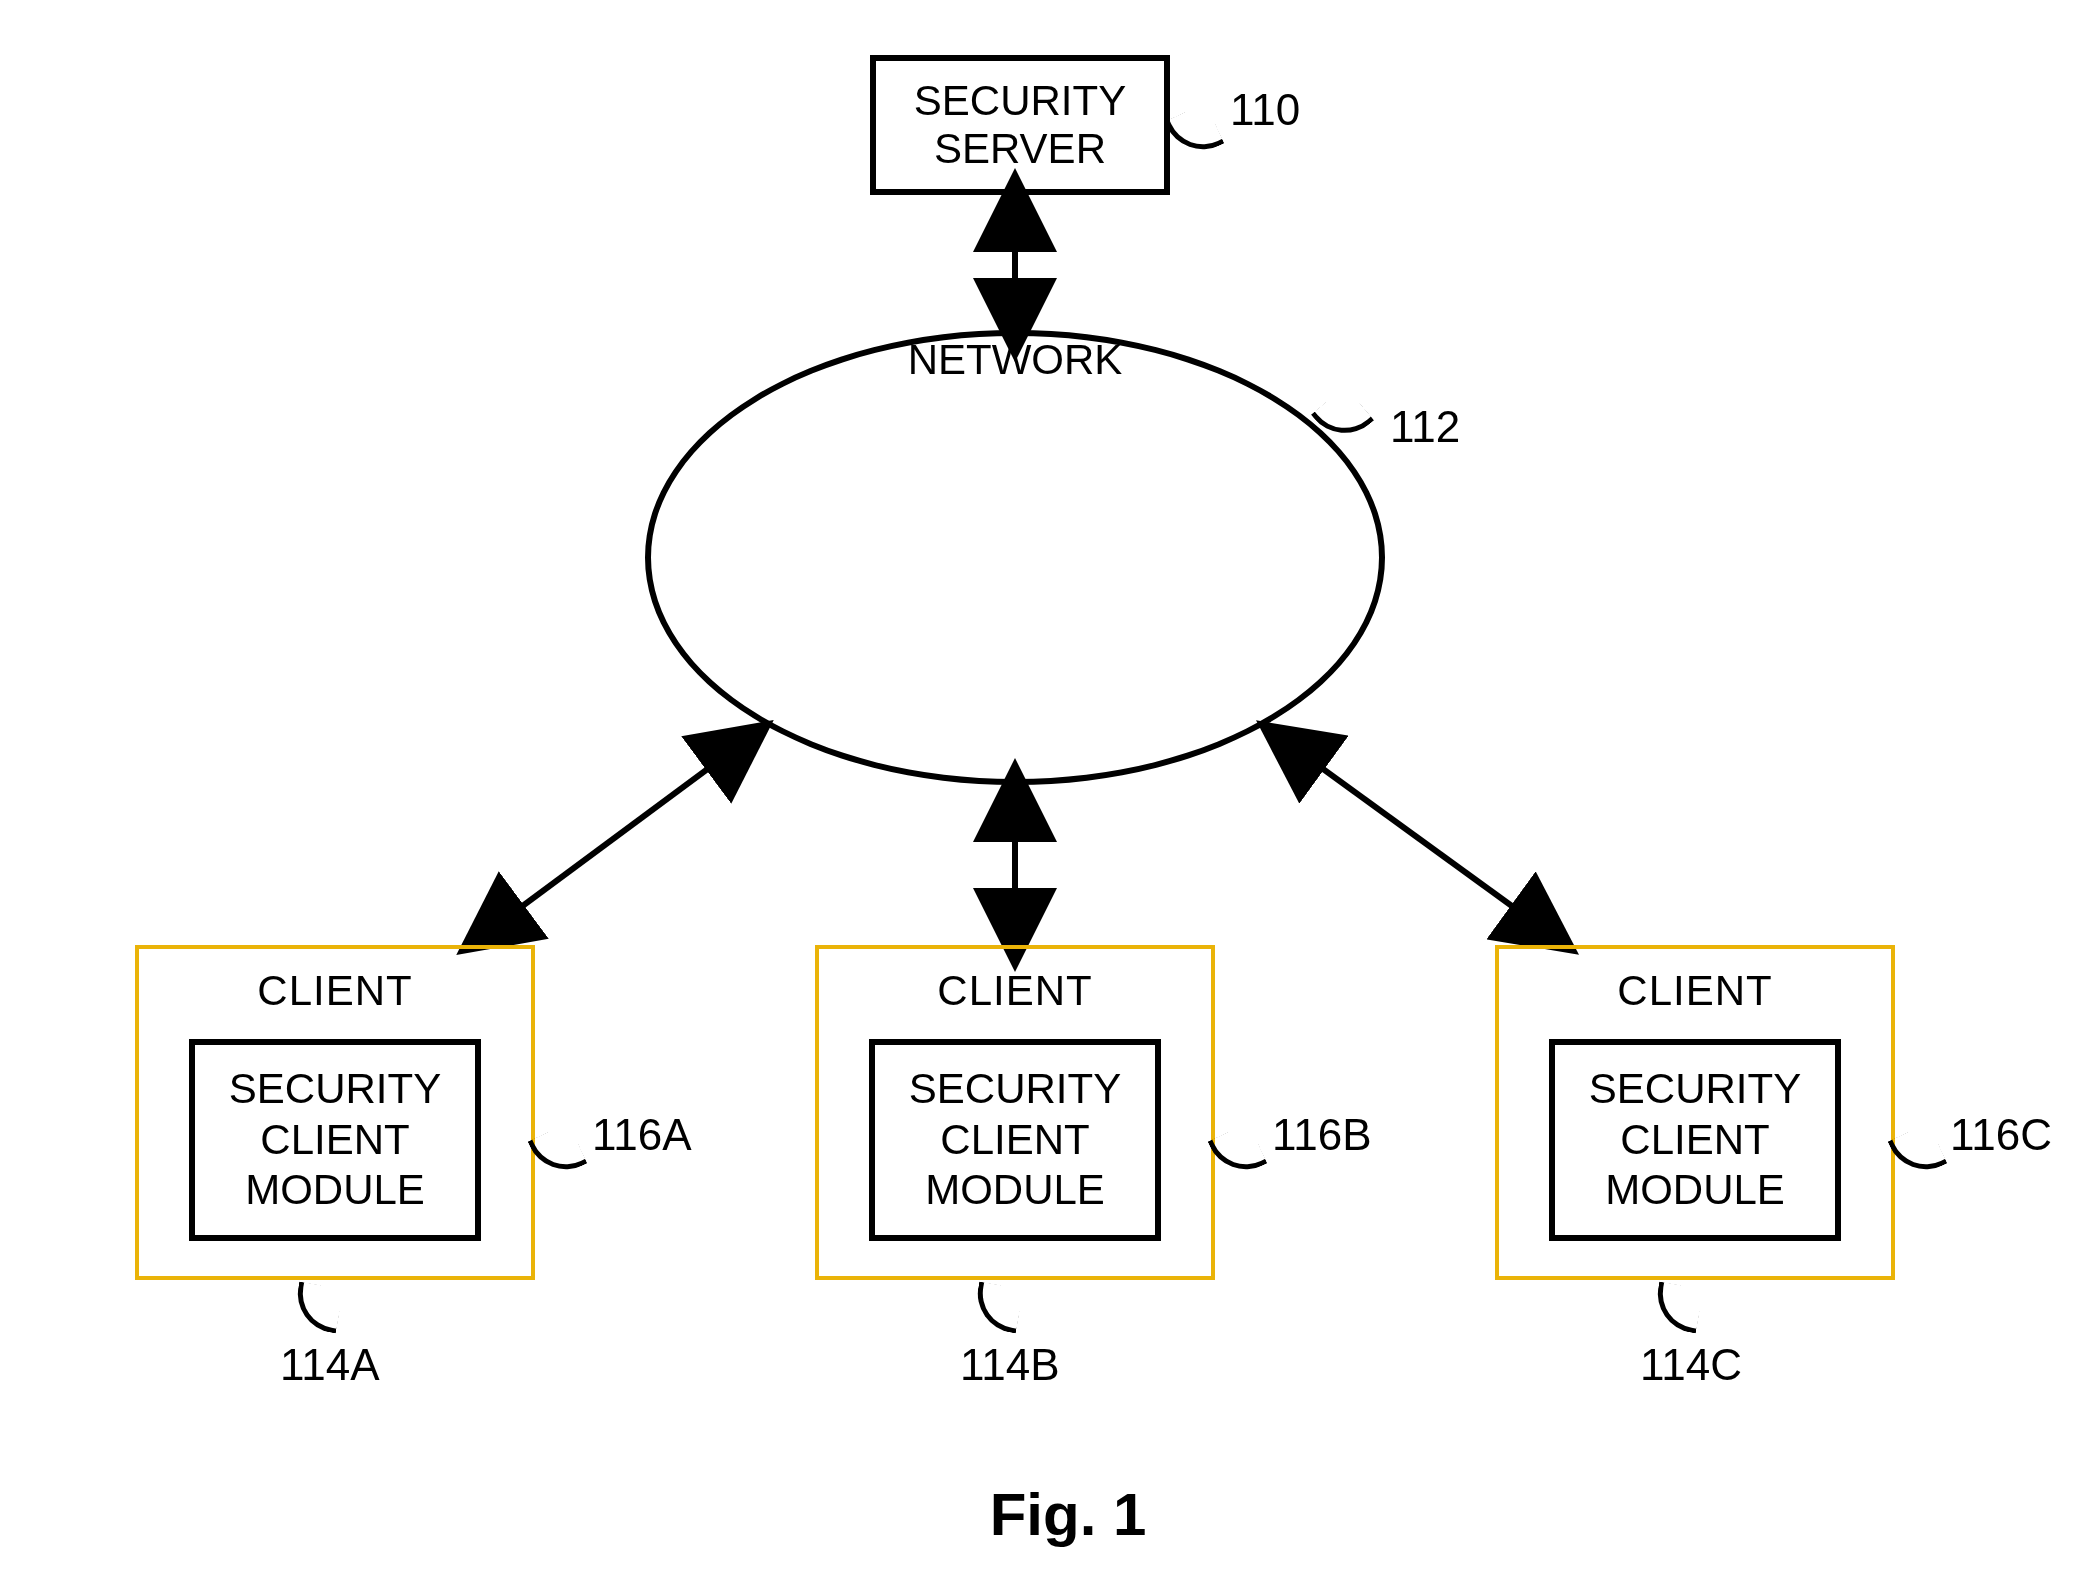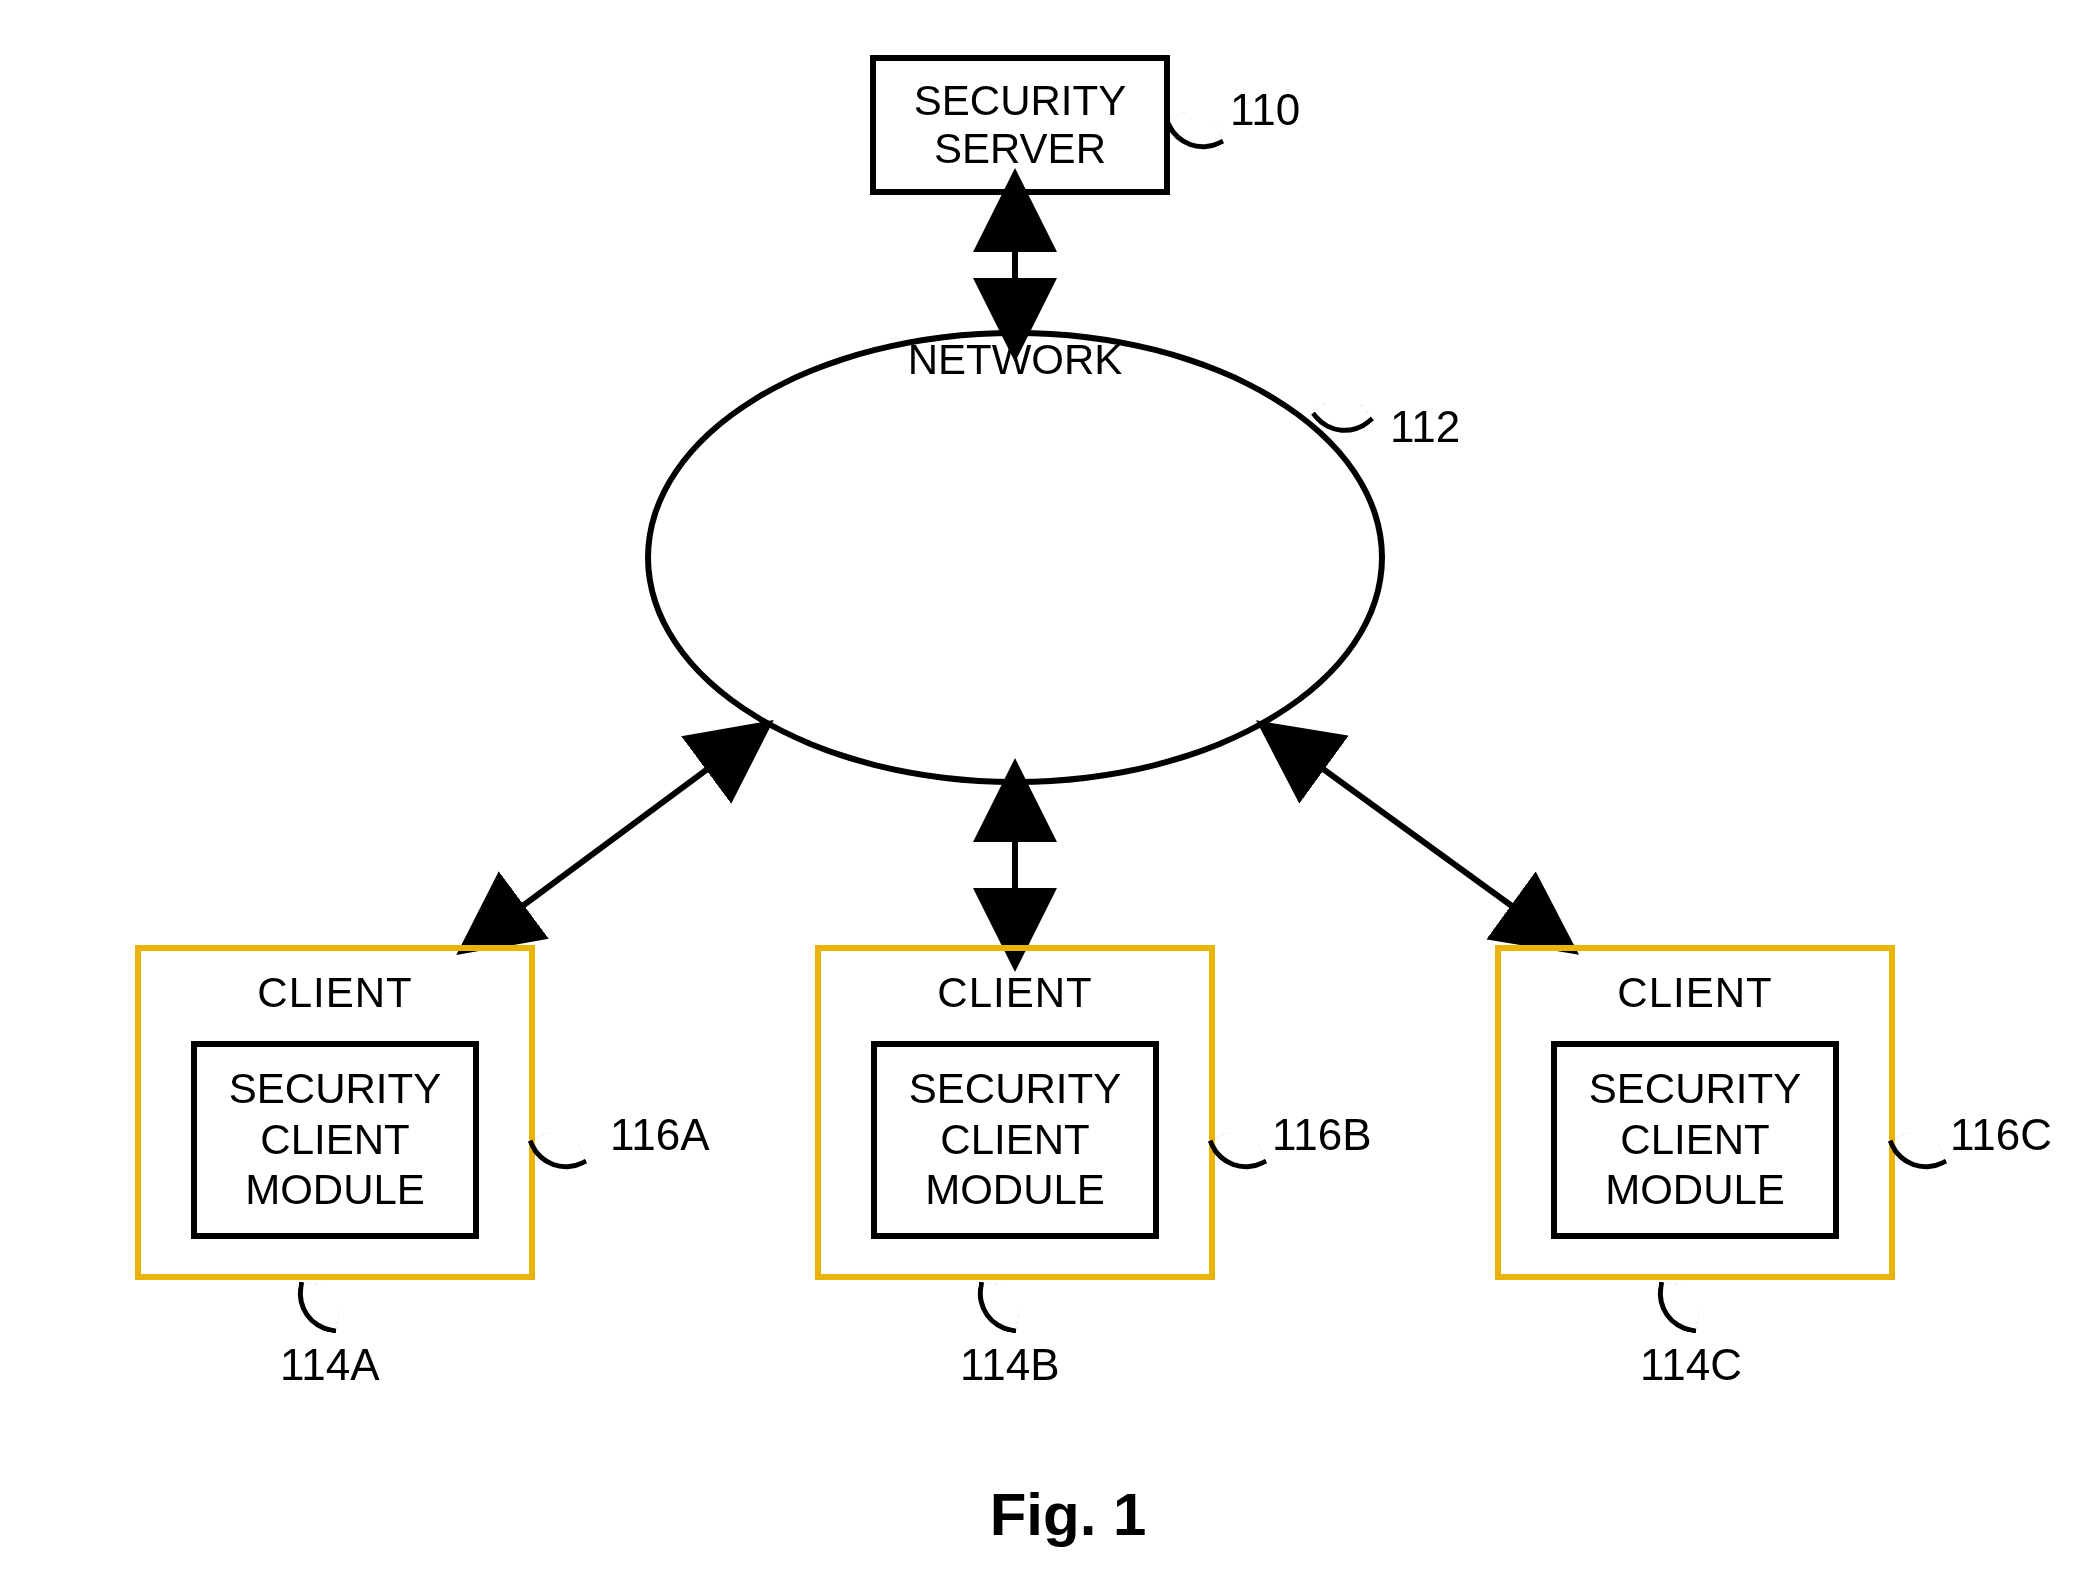--- a/index.html
+++ b/index.html
@@ -39,21 +39,21 @@
     display: flex;
     align-items: flex-start;
     justify-content: center;
     font-size: 42px;
     box-sizing: border-box;
   }
 
   
   .client {
     position: absolute;
-    border: 6px solid #eab308;
+    border: 4px solid #eab308;
     box-sizing: border-box;
     text-align: center;
   }
   .client-title {
     font-size: 42px;
     margin-top: 18px;
     letter-spacing: 1px;
   }
   .module {
     position: absolute;
@@ -136,21 +136,21 @@
     <line x1="1290" y1="745" x2="1545" y2="930" stroke="#000" stroke-width="6" marker-start="url(#ah)" marker-end="url(#ah)"></line>
   </svg>
 
   <div class="client" style="left:135px; top:945px; width:400px; height:335px;">
     <div class="client-title">CLIENT</div>
     <div class="module" style="white-space:pre-line;">SECURITY
 CLIENT
 MODULE</div>
   </div>
   <div class="tick" style="left:535px; top:1130px; transform:rotate(-25deg);"></div>
-  <div class="ref" style="left:592px; top:1110px;margin-left:18px;">116A</div>
+  <div class="ref" style="left:592px; top:1110px;">116A</div>
   <div class="tick" style="left:295px; top:1285px; transform:rotate(10deg);"></div>
   <div class="ref" style="left:280px; top:1340px;">114A</div>
 
   <div class="client" style="left:815px; top:945px; width:400px; height:335px;">
     <div class="client-title">CLIENT</div>
     <div class="module" style="white-space:pre-line;">SECURITY
 CLIENT
 MODULE</div>
   </div>
   <div class="tick" style="left:1215px; top:1130px; transform:rotate(-25deg);"></div>

